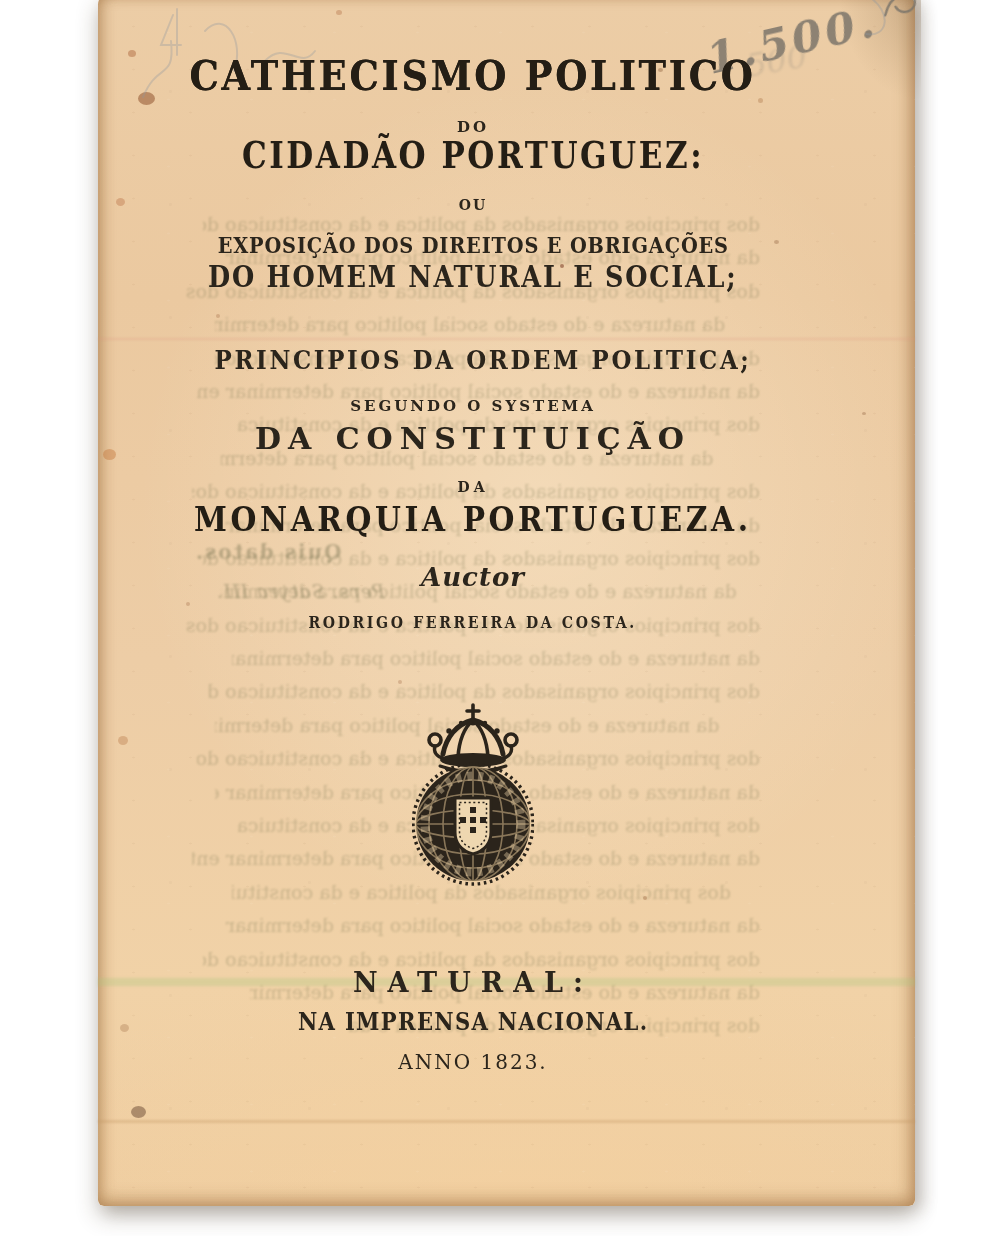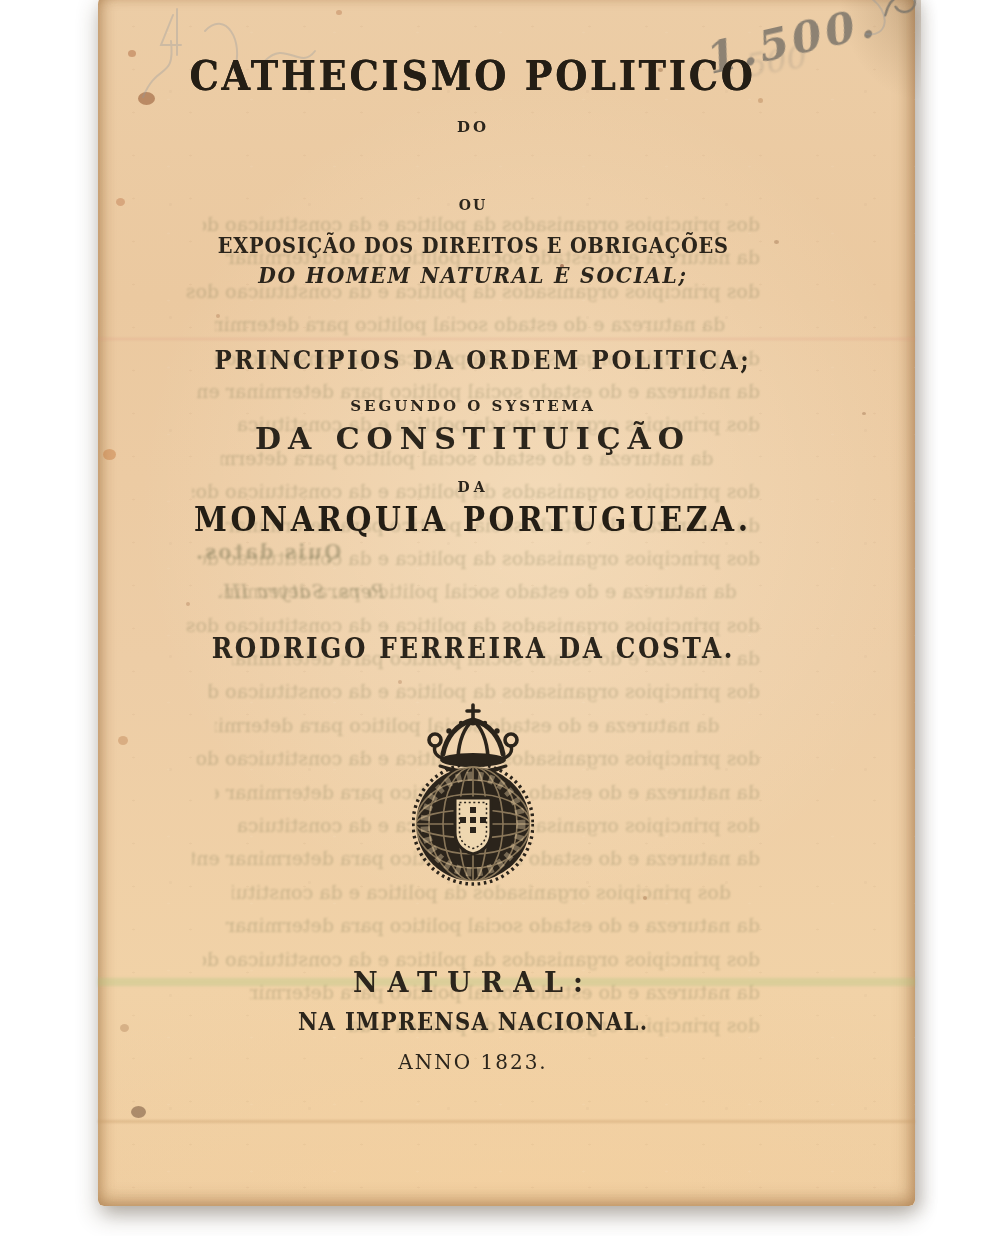--- a/index.html
+++ b/index.html
@@ -38,29 +38,29 @@
   .line{position:absolute;left:0;right:0;text-align:center;white-space:nowrap;line-height:1;}
   .line>span{display:inline-block;}
   .sq{transform:scaleX(.90);transform-origin:center;}
   .sq2{transform:scaleX(.84);transform-origin:center;}
   .sq3{transform:scaleX(.88);transform-origin:center;}
   .t1{top:62px;font-size:41px;font-weight:bold;letter-spacing:3px;color:#241e15;text-shadow:0 0 .7px #241e15;}
   .t2{top:126px;font-size:15px;font-weight:bold;letter-spacing:3px;}
   .t3{top:143px;font-size:37px;font-weight:bold;letter-spacing:3px;color:#241e15;}
   .t4{top:204px;font-size:14px;font-weight:bold;letter-spacing:2px;}
   .t5{top:239px;font-size:23px;font-weight:bold;letter-spacing:1px;}
-  .t6{top:269px;font-size:23px;font-weight:bold;letter-spacing:2px;font-style:italic;}
+  .t6{top:269px;font-size:29px;font-weight:bold;letter-spacing:2px;}
   .t7{top:323px;font-size:15px;font-weight:bold;letter-spacing:4px;}
   .t8{top:353px;font-size:26px;font-weight:bold;letter-spacing:3px;margin-left:20px;}
   .t9{top:405px;font-size:15px;font-weight:bold;letter-spacing:3px;}
   .t10{top:430px;font-size:30px;font-weight:600;letter-spacing:7px;}
   .t11{top:486px;font-size:14px;font-weight:bold;letter-spacing:4px;}
   .t12{top:509px;font-size:33px;font-weight:bold;letter-spacing:4px;color:#241e15;}
   .t13{top:570px;font-size:26px;font-style:italic;font-weight:600;letter-spacing:1px;}
-  .t14{top:641px;font-size:28px;font-weight:bold;letter-spacing:3px;}
+  .t14{top:621px;font-size:16px;font-weight:bold;letter-spacing:3px;}
   .t15{top:975px;font-size:27px;font-weight:600;letter-spacing:10px;}
   .t16{top:1016px;font-size:24px;font-weight:700;letter-spacing:1.5px;}
   .t17{top:1058px;font-size:20px;font-weight:normal;letter-spacing:2px;}
   
   .ghost{
     position:absolute;left:82px;top:214px;width:580px;
     transform:scaleX(-1);filter:blur(1.2px);opacity:.30;color:#77744f;
     font-size:19px;line-height:33.4px;text-align:justify;pointer-events:none;
   }
   .gl{height:33.4px;overflow:hidden;white-space:nowrap;}
@@ -171,28 +171,30 @@
       </svg>
     </div>
     <div class="pencil-ghost">500</div>
     <svg class="scribbles" style="left:740px;top:0" width="70" height="60" viewBox="0 0 70 60">
       <path d="M30,2 C55,18 50,44 28,40" fill="none" stroke="#8f97a0" stroke-width="2" opacity=".35" stroke-linecap="round"></path>
     </svg>
 
     <div class="print">
       <div class="line t1"><span class="sq">CATHECISMO POLITICO</span></div>
       <div class="line t2"><span>DO</span></div>
+      <div class="line t3"><span class="sq2">CIDADÃO PORTUGUEZ:</span></div>
       <div class="line t5"><span class="sq2">EXPOSIÇÃO DOS DIREITOS E OBRIGAÇÕES</span></div>
       <div class="line t4"><span>OU</span></div>
       <div class="line t6"><span class="sq3">DO HOMEM NATURAL E SOCIAL;</span></div>
       <div class="line t8"><span class="sq3">PRINCIPIOS DA ORDEM POLITICA;</span></div>
       <div class="line t10"><span>DA CONSTITUIÇÃO</span></div>
       <div class="line t9"><span>SEGUNDO O SYSTEMA</span></div>
       <div class="line t11"><span>DA</span></div>
       <div class="line t12"><span class="sq">MONARQUIA PORTUGUEZA.</span></div>
+      <div class="line t13"><span>Auctor</span></div>
       <div class="line t14"><span class="sq3">RODRIGO FERREIRA DA COSTA.</span></div>
       <div class="line t15"><span>NATURAL:</span></div>
       <div class="line t16"><span class="sq3">NA IMPRENSA NACIONAL.</span></div>
       <div class="line t17"><span>ANNO 1823.</span></div>
     </div>
 
     <svg class="emblem" viewBox="0 0 122 185">
 
       <g stroke="#2b241b" fill="none" stroke-linecap="round">
         <path d="M61,3 v13 M55,9 h12" stroke-width="3.6"></path>

